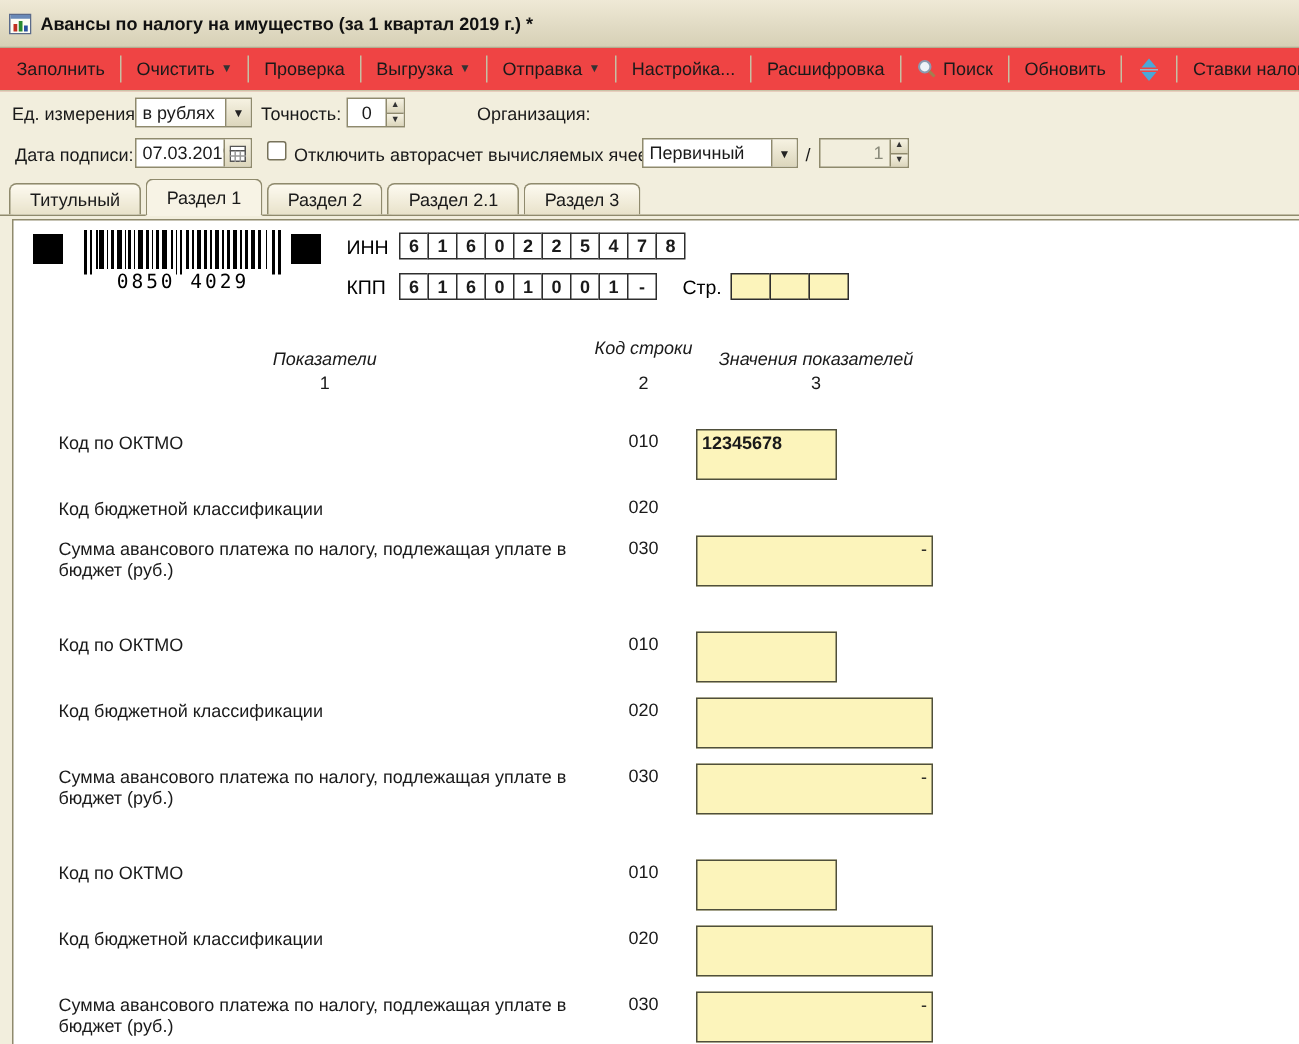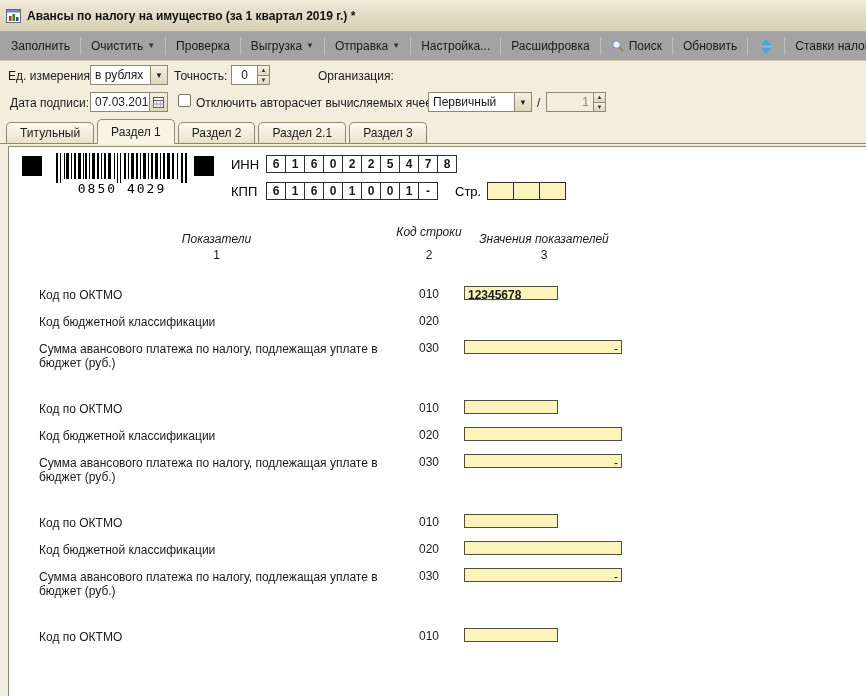--- a/index.html
+++ b/index.html
@@ -12,21 +12,21 @@
   .titlebar {
     height:32px; display:flex; align-items:center; gap:6px; padding:0 6px;
     background:linear-gradient(to bottom,#efe9d6,#d6d0b6);
     border-bottom:1px solid #b3ad8f;
   }
   .titlebar .wicon { width:15px; height:14px; flex:0 0 auto; }
   .titlebar .wtitle { font-weight:bold; font-size:12px; color:#111; white-space:nowrap; }
   
   .toolbar {
     height:29px; display:flex; align-items:center; padding:12px 2px;
-    background:#a3a3a3; border-bottom:1px solid #c9c3a8; white-space:nowrap;
+    background:#ef4444; border-bottom:1px solid #c9c3a8; white-space:nowrap;
   }
   .tbtn {
     display:flex; align-items:center; gap:4px; height:22px; padding:0 8px;
     background:transparent; border:1px solid transparent; border-radius:2px;
     font-family:inherit; font-size:12px; color:#1a1a1a; cursor:default;
   }
   .tsep { width:1px; height:18px; background:#c6c0a4; margin:0 1px; flex:0 0 auto; }
   .arrow-down { font-size:8px; color:#333; line-height:1; }
   .updown { display:flex; flex-direction:column; align-items:center; gap:1px; padding:0 2px; }
   .updown .tri-u { width:0; height:0; border-left:5px solid transparent; border-right:5px solid transparent; border-bottom:6px solid #49a8d8; }
@@ -89,21 +89,21 @@
   .col-headers .c3 { width:160px; padding-top:7px; }
   .col-nums { display:flex; margin:2px 0 0 30px; text-align:center; }
   .col-nums .c1 { width:355px; } .col-nums .c2 { width:70px; } .col-nums .c3 { width:160px; }
   .blocks { margin:24px 0 0 30px; }
   .block { margin-bottom:30px; }
   .trow { display:flex; align-items:flex-start; margin-bottom:10px; }
   .tlabel { width:355px; line-height:14px; padding-top:2px; }
   .tcode { width:70px; text-align:center; line-height:17px; }
   .tval { width:160px; }
   .fld {
-    height:14px; background:#fcf4bb; border:1px solid #4f4f3b;
+    height:34px; background:#fcf4bb; border:1px solid #4f4f3b;
     font-weight:bold; font-size:12px; line-height:16px; padding:0 3px; white-space:nowrap;
   }
   .fld.short { width:94px; }
   .fld.long { width:158px; }
   .fld.dash { text-align:right; font-weight:normal; }
   .fld.focused { background:#d6d2c1; border:1px solid #1a1a1a; outline:1px solid #1a1a1a; outline-offset:1px; }
   svg { display:block; }
 </style>
 </head>
 <body>

